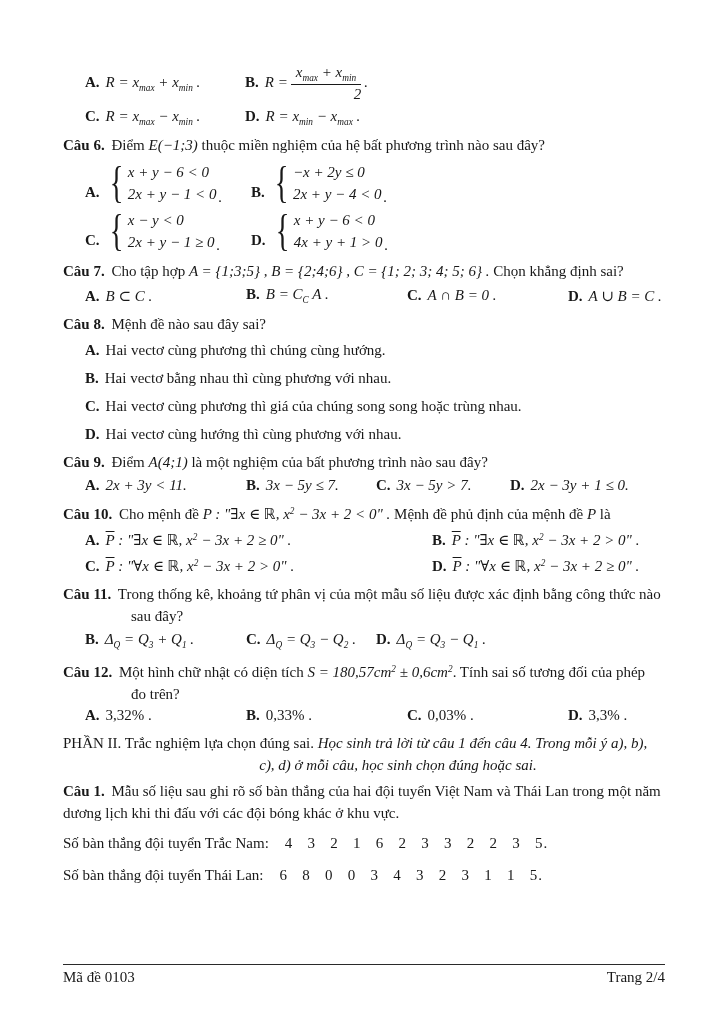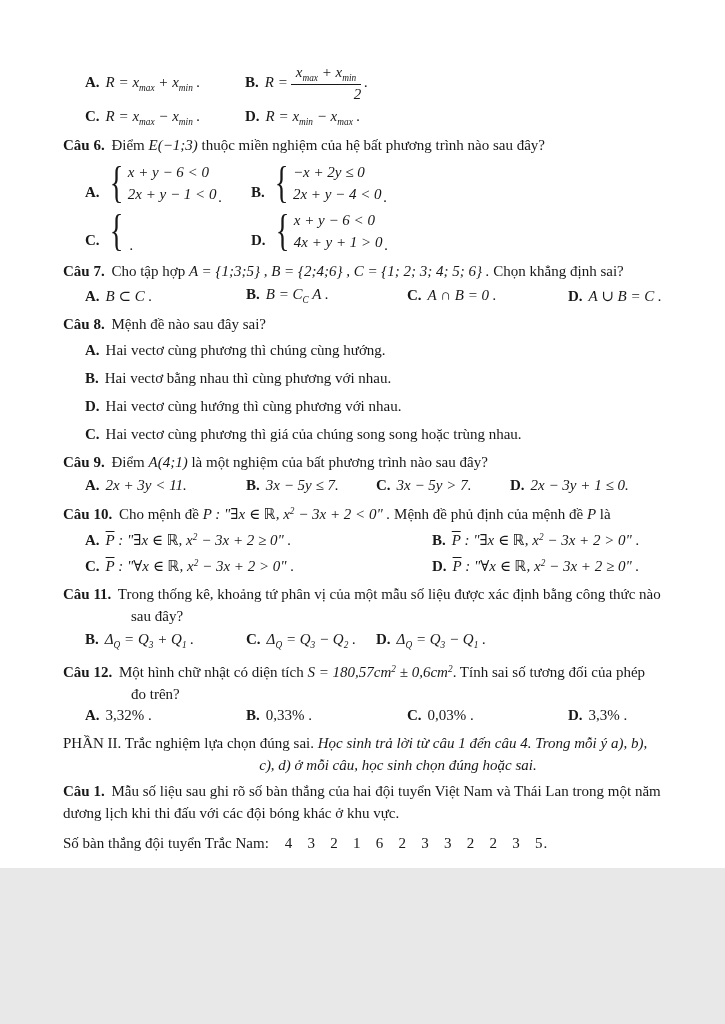--- a/index.html
+++ b/index.html
@@ -1,17 +1,17 @@
 <!DOCTYPE html>
 <html><head>
 <meta charset="utf-8">
 <style>
   html,body { margin:0; padding:0; background:#e8e8e8; }
   .page {
-    position:relative; width:725px; height:868px; margin:0 auto;
+    position:relative; width:725px; height:1024px; margin:0 auto;
     background:#ffffff; color:#181818; overflow:hidden;
     font-family:"Liberation Serif","DejaVu Serif","DejaVu Sans",serif;
     font-size:15px;
   }
   .content { padding:64px 60px 0 63px; }
   p { margin:0; line-height:22px; }
   b { font-weight:normal; }
   .qno { font-weight:bold; margin-right:3px;text-align:right; }
   .lbl { font-weight:bold; margin-right:6px; font-style:normal; white-space:nowrap; }
   .math { font-style:italic; }
@@ -94,20 +94,24 @@
               <span class="eq">2x + y − 4 &lt; 0</span>
             </span>
             <span class="sys-tail">.</span>
           </span>
       </div>
     </div>
     <div class="row g-sys mt2">
       <div class="opt">
         <b class="lbl">C.</b><span class="sys math">
             <span class="brace">{</span>
+            <span class="eqs">
+              <span class="eq">x − y &lt; 0</span>
+              <span class="eq">2x + y − 1 ≥ 0</span>
+            </span>
             <span class="sys-tail">.</span>
           </span>
       </div>
       <div class="opt">
         <b class="lbl">D.</b><span class="sys math">
             <span class="brace">{</span>
             <span class="eqs">
               <span class="eq">x + y − 6 &lt; 0</span>
               <span class="eq">4x + y + 1 &gt; 0</span>
             </span>
@@ -130,22 +134,22 @@
       <div class="opt"><b class="lbl">D.</b><span class="math">A ∪ B = C .</span></div>
     </div>
 
     <p class="mt8">
       <b class="qno">Câu 8.</b>
       <span>Mệnh đề nào sau đây</span>
       <b>sai</b><span>?</span>
     </p>
     <p class="optline mt4"><b class="lbl">A.</b><span>Hai vectơ cùng phương thì chúng cùng hướng.</span></p>
     <p class="optline mt6"><b class="lbl">B.</b><span>Hai vectơ bằng nhau thì cùng phương với nhau.</span></p>
+    <p class="optline mt6"><b class="lbl">C.</b><span>Hai vectơ cùng phương thì giá của chúng song song hoặc trùng nhau.</span></p>
     <p class="optline mt6"><b class="lbl">D.</b><span>Hai vectơ cùng hướng thì cùng phương với nhau.</span></p>
-    <p class="optline mt6"><b class="lbl">C.</b><span>Hai vectơ cùng phương thì giá của chúng song song hoặc trùng nhau.</span></p>
 
     <p class="mt6">
       <b class="qno">Câu 9.</b>
       <span>Điểm</span>
       <span class="math">A(4;1)</span>
       <span>là một nghiệm của bất phương trình nào sau đây?</span>
     </p>
     <div class="row g-4b mt4">
       <div class="opt"><b class="lbl">A.</b><span class="math">2x + 3y &lt; 11.</span></div>
       <div class="opt"><b class="lbl">B.</b><span class="math">3x − 5y ≤ 7.</span></div>
@@ -207,13 +211,17 @@
     </p>
     <p class="mt8">
       <span>Số bàn thắng đội tuyển Trắc Nam:</span><span class="vals">4   3   2   1   6   2   3   3   2   2   3   5</span><span>.</span>
     </p>
     <p class="mt10">
       <span>Số bàn thắng đội tuyển Thái Lan:</span><span class="vals">6   8   0   0   3   4   3   2   3   1   1   5</span><span>.</span>
     </p>
 
   </div>
 
+  <div class="footer">
+    <span>Mã đề 0103</span>
+    <span>Trang 2/4</span>
+  </div>
 </div>
 
 </body></html>

